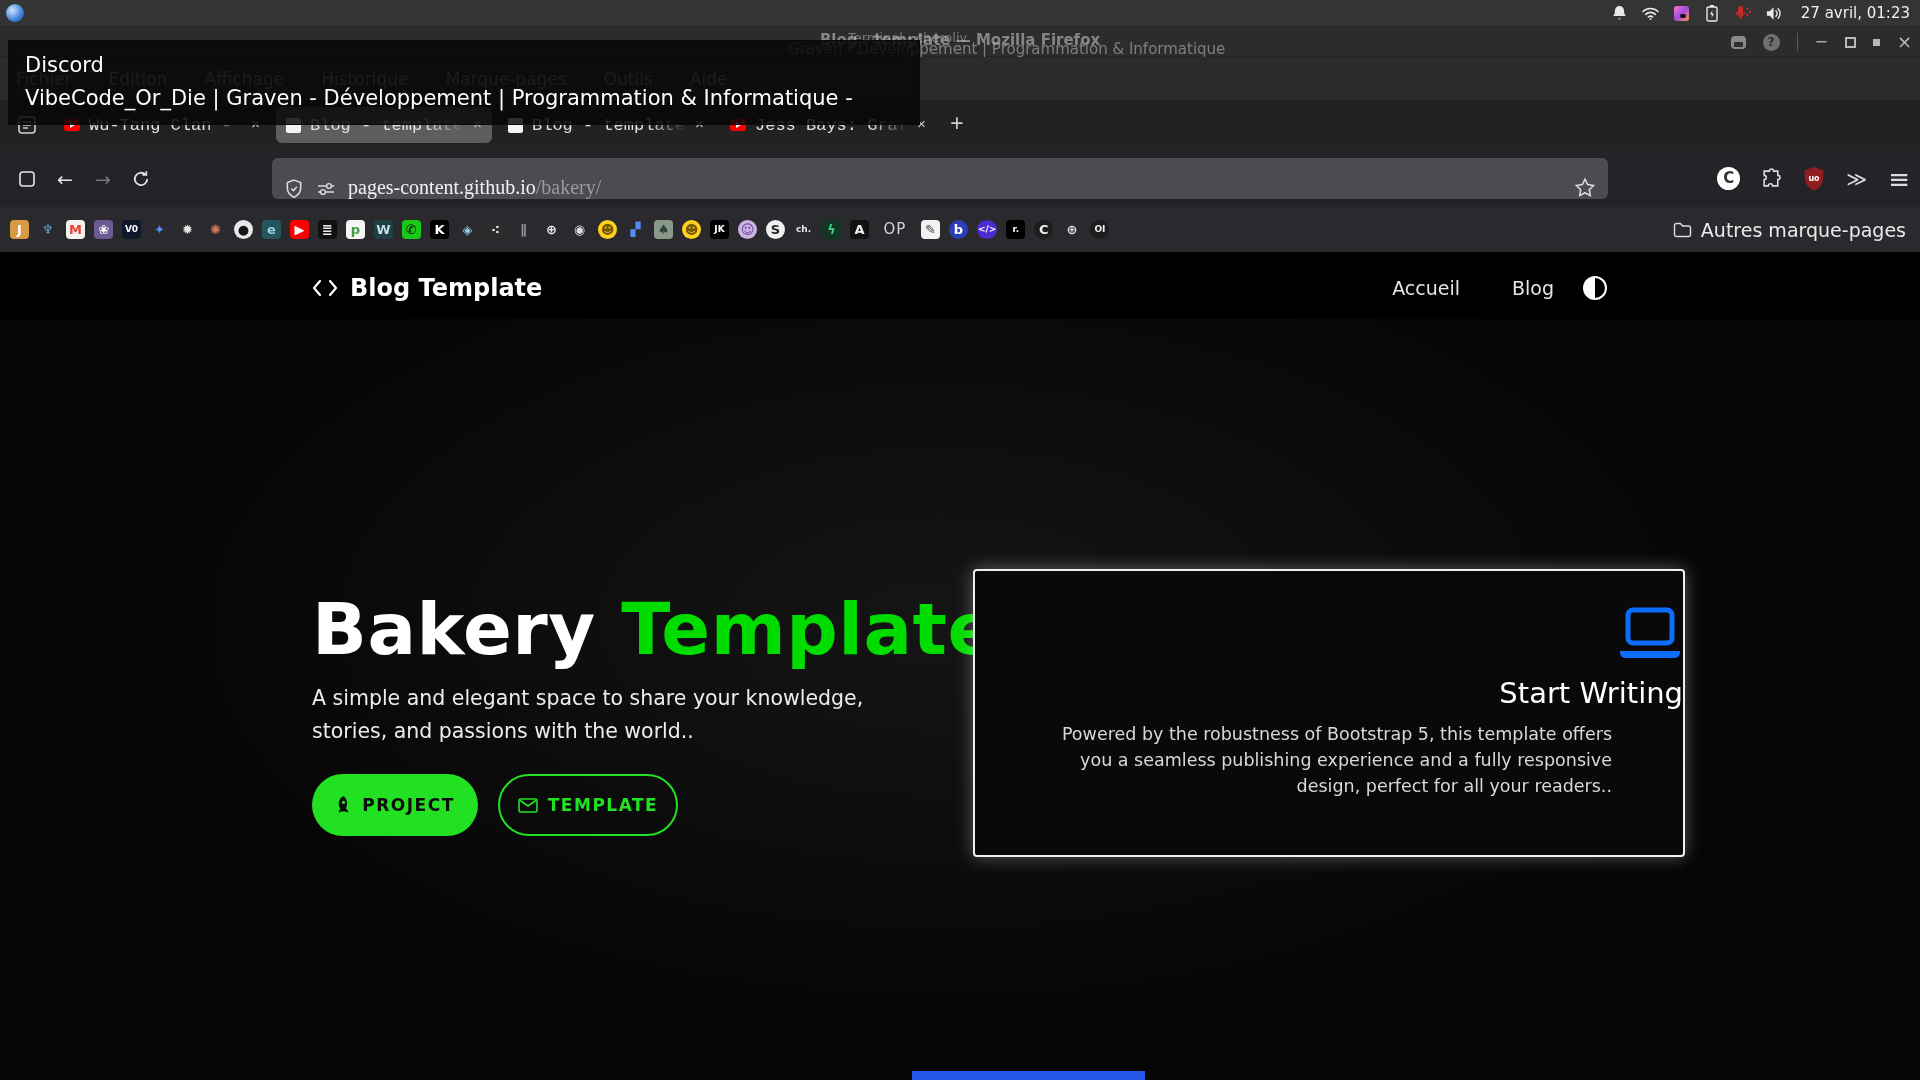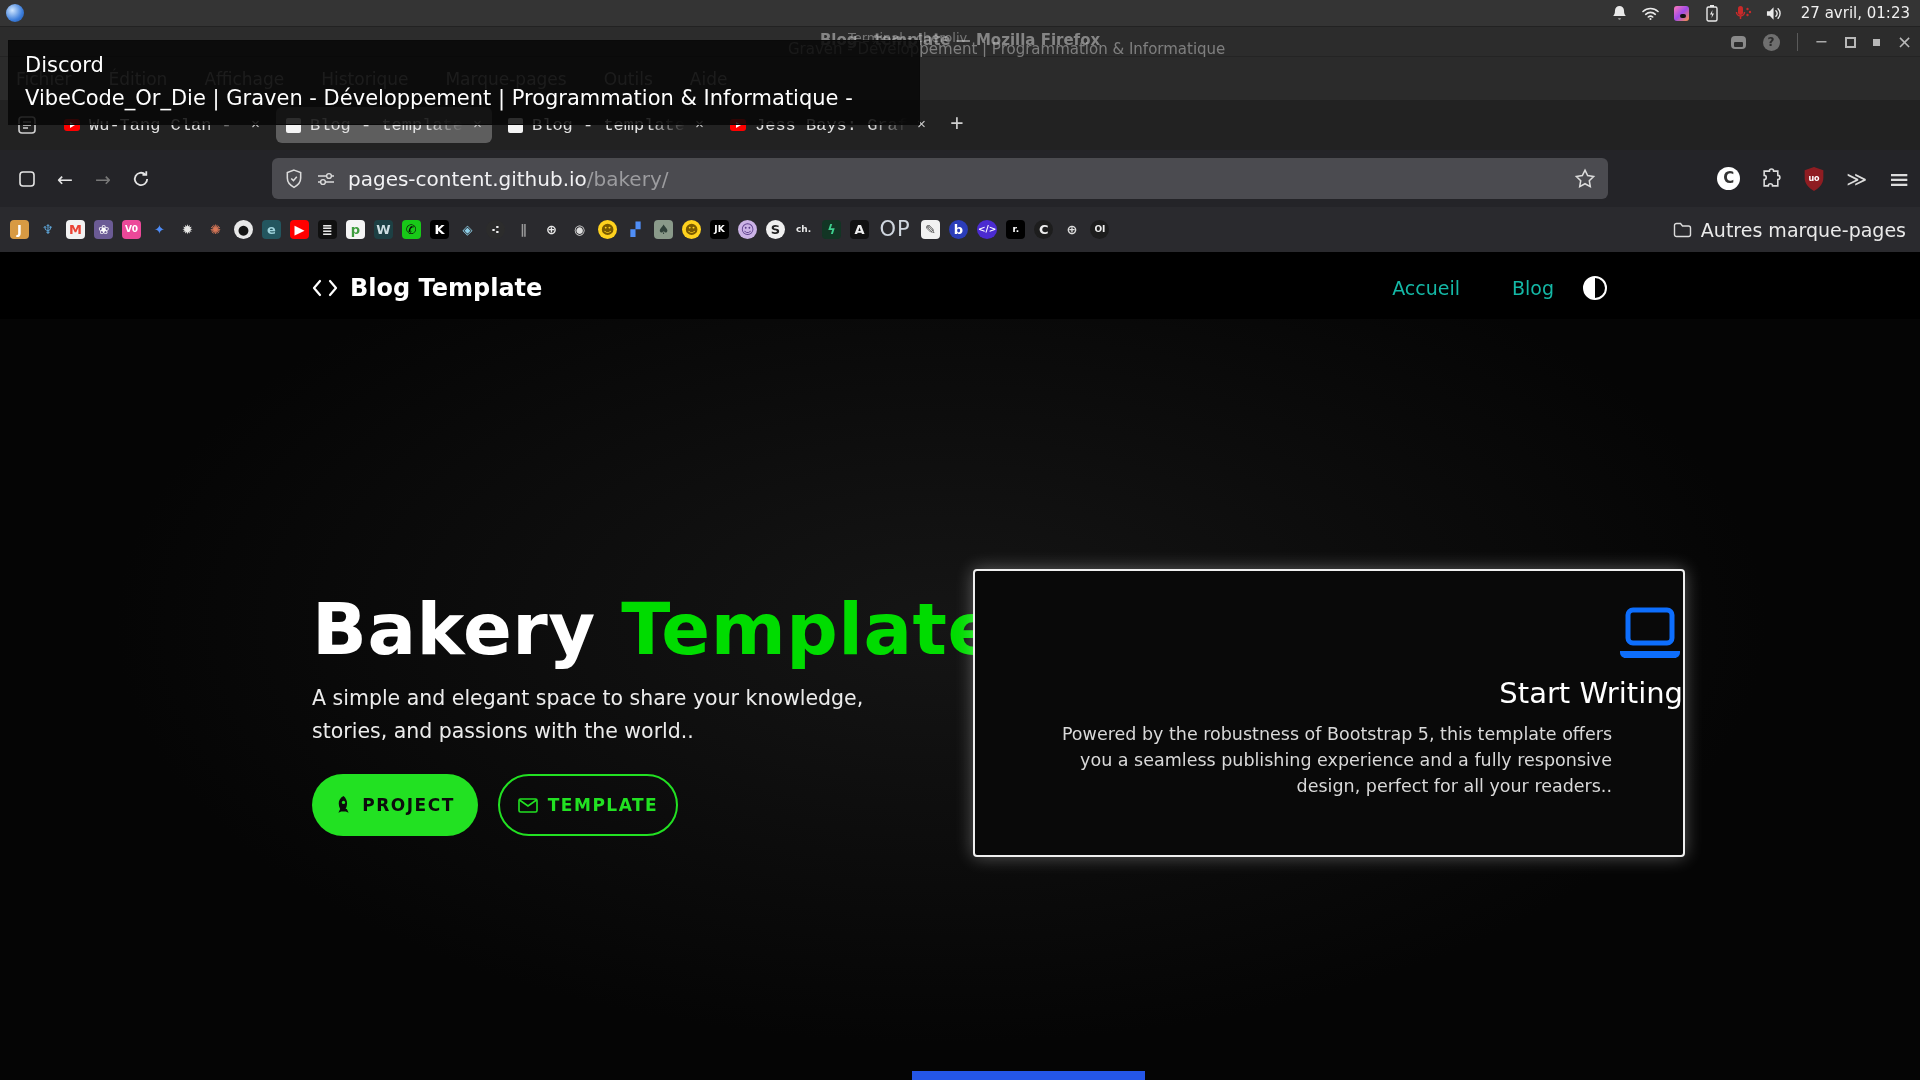--- a/index.html
+++ b/index.html
@@ -50,44 +50,44 @@
   .tab .cx{color:#c9c9c9;font-size:15px;}
   .fav-youtube{flex:0 0 16px;width:16px;height:12px;border-radius:3px;background:#f00;position:relative;}
   .fav-youtube:after{content:"";position:absolute;left:6px;top:3px;border-left:5px solid #fff;border-top:3px solid transparent;border-bottom:3px solid transparent;}
   .fav-page{flex:0 0 15px;width:15px;height:15px;background:#f4f4f4;border-radius:2px;color:#2e9e44;font-size:11px;line-height:15px;text-align:center;font-weight:bold;}
   .newtab{color:#cfcfcf;font-size:23px;margin-left:8px;}
 
   
   .navbar{position:absolute;left:0;top:150px;width:1920px;height:57px;background:#242428;display:flex;align-items:center;box-sizing:border-box;padding-left:16px;}
   .nav-ic{display:inline-flex;width:22px;height:22px;align-items:center;justify-content:center;margin-right:16px;color:#e4e4e4;font-size:19px;}
   .nav-ic.dim{color:#787878;}
-  .urlbar{position:absolute;left:272px;top:8px;width:1336px;height:41px;background:#4b4b50;border-radius:6px;display:flex;align-items:center;padding:0 12px;box-sizing:border-box;}
+  .urlbar{position:absolute;left:272px;top:8px;width:1336px;height:41px;background:#4b4b50;border-radius:6px;display:flex;align-items:flex-end;padding:0 12px;box-sizing:border-box;font-family:Liberation Serif, serif;}
   .urlbar .u-ic{display:inline-flex;width:20px;height:20px;align-items:center;justify-content:center;margin-right:12px;}
   .urltext{font-size:20px;color:#f2f2f4;white-space:nowrap;}
   .urltext .path{color:#9c9c9f;}
   .u-star{margin-left:auto;display:inline-flex;width:22px;height:22px;}
   .extrow{position:absolute;right:10px;top:0;height:57px;display:flex;align-items:center;gap:21px;}
   .ext-c{width:23px;height:23px;border-radius:50%;background:#fff;color:#333;font-weight:bold;font-size:15px;text-align:center;line-height:23px;}
   .ext-ublock{width:22px;height:24px;display:inline-flex;}
   .chev2{color:#dcdcdc;font-size:20px;}
   .hamb{color:#dcdcdc;font-size:26px;line-height:20px;}
 
   
   .bmbar{position:absolute;left:0;top:207px;width:1920px;height:45px;background:#2a2a2e;display:flex;align-items:center;box-sizing:border-box;padding:0 14px 0 10px;}
   .bm{flex:0 0 auto;min-width:19px;height:19px;margin-right:9px;border-radius:4px;font-size:13px;font-weight:bold;display:inline-flex;align-items:center;justify-content:center;line-height:19px;padding:0 1px;box-sizing:border-box;}
   .bm.small{font-size:9px;}
-  .bm.wide{font-size:21px;font-weight:normal;letter-spacing:1px;}
+  .bm.wide{font-size:15px;font-weight:normal;letter-spacing:1px;}
   .others{margin-left:auto;display:flex;align-items:center;gap:9px;color:#eaeaea;font-size:19px;white-space:nowrap;}
 
   
   .content{position:absolute;left:0;top:252px;width:1920px;height:828px;background:#000;}
   .siteheader{position:absolute;left:0;top:5px;width:1920px;height:62px;background:#000;}
   .shinner{width:1320px;margin:0 auto;height:62px;display:flex;align-items:center;padding:0 12px;box-sizing:border-box;}
   .brand{display:flex;align-items:center;gap:12px;color:#fff;font-size:24px;font-weight:bold;}
-  .sitenav{margin-left:auto;display:flex;align-items:center;gap:52px;color:#14b8a6;font-size:19px;}
+  .sitenav{margin-left:auto;display:flex;align-items:center;gap:52px;color:#e5e5e5;font-size:19px;}
   .toggle{display:inline-flex;width:26px;height:26px;margin-left:28px;}
 
   .main{position:absolute;left:0;top:67px;width:1920px;height:761px;background:radial-gradient(1100px 560px at 49% 40%,#151515,#050505 75%);}
   .hero-title{position:absolute;left:312px;top:268px;font-size:72px;font-weight:bold;color:#fff;letter-spacing:.5px;}
   .hero-title .grn{color:var(--hgreen);}
   .hero-sub{position:absolute;left:312px;top:363px;width:630px;font-size:20.5px;line-height:1.6;color:#ececec;}
   .hero-btns{position:absolute;left:312px;top:455px;display:flex;gap:20px;}
   .btn{display:inline-flex;align-items:center;justify-content:center;gap:10px;height:62px;border-radius:31px;font-size:17px;font-weight:bold;letter-spacing:1.5px;box-sizing:border-box;}
   .btn-primary{width:166px;background:var(--green);color:#0c0c0c;}
   .btn-outline{width:180px;border:2px solid var(--green);color:var(--green);}
@@ -275,21 +275,21 @@
       <span class="hamb">≡</span>
     </div>
   </div>
 
   <div class="bmbar">
     <span id="bmicons" style="display:flex;align-items:center;">
         <span class="bm" style="background: rgb(216, 154, 67); color: rgb(255, 255, 255);">J</span>
         <span class="bm" style="background: transparent; color: rgb(95, 168, 220);">♆</span>
         <span class="bm" style="background: rgb(242, 242, 242); color: rgb(234, 67, 53);">M</span>
         <span class="bm" style="background: rgb(107, 91, 149); color: rgb(255, 255, 255);">❀</span>
-        <span class="bm small" style="background: #ec4899; color: rgb(255, 255, 255);">V0</span>
+        <span class="bm small" style="background: #0f172a; color: rgb(255, 255, 255);">V0</span>
         <span class="bm" style="background: transparent; color: rgb(78, 140, 247);">✦</span>
         <span class="bm" style="background: transparent; color: rgb(232, 232, 230);">✹</span>
         <span class="bm" style="background: transparent; color: rgb(217, 119, 87);">✺</span>
         <span class="bm" style="background: rgb(232, 232, 232); color: rgb(21, 21, 21); border-radius: 50%;">●</span>
         <span class="bm" style="background: rgb(35, 86, 95); color: rgb(159, 211, 220);">e</span>
         <span class="bm" style="background: rgb(255, 0, 0); color: rgb(255, 255, 255);">▶</span>
         <span class="bm" style="background: rgb(16, 16, 16); color: rgb(232, 232, 232);">≣</span>
         <span class="bm" style="background: rgb(245, 245, 245); color: rgb(63, 157, 63);">p</span>
         <span class="bm" style="background: rgb(29, 64, 68); color: rgb(205, 222, 226);">W</span>
         <span class="bm" style="background: rgb(24, 201, 24); color: rgb(10, 10, 10);">✆</span>

